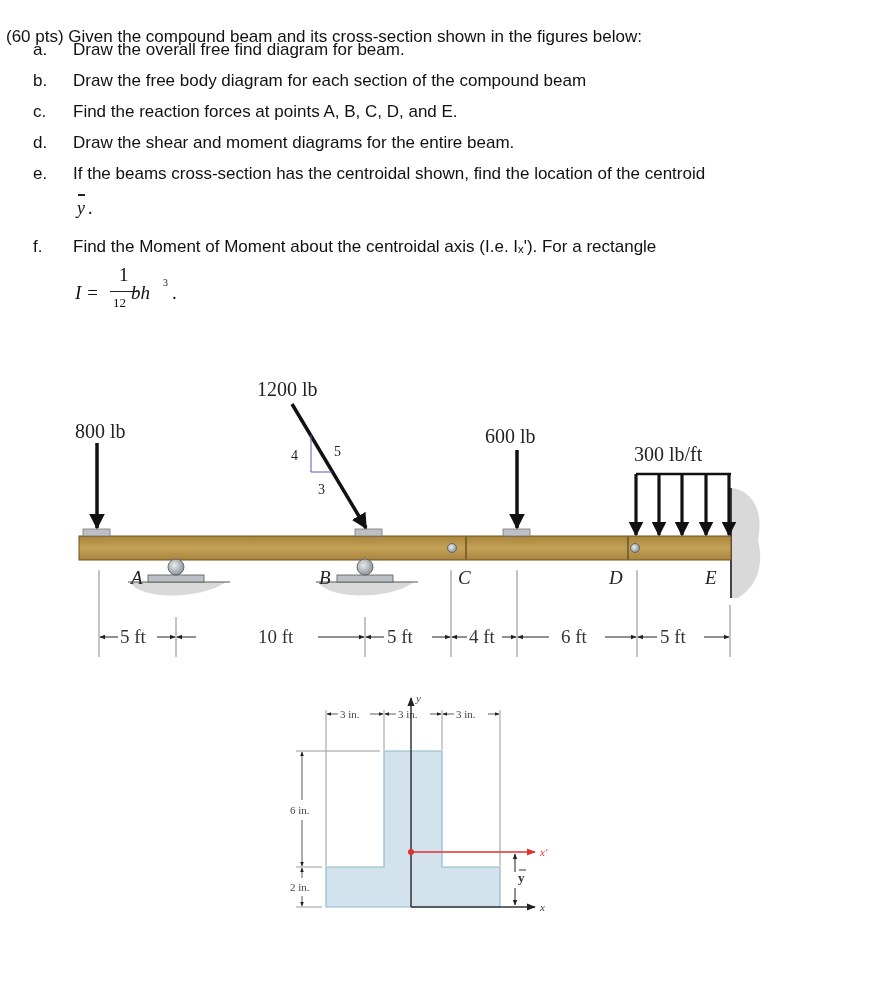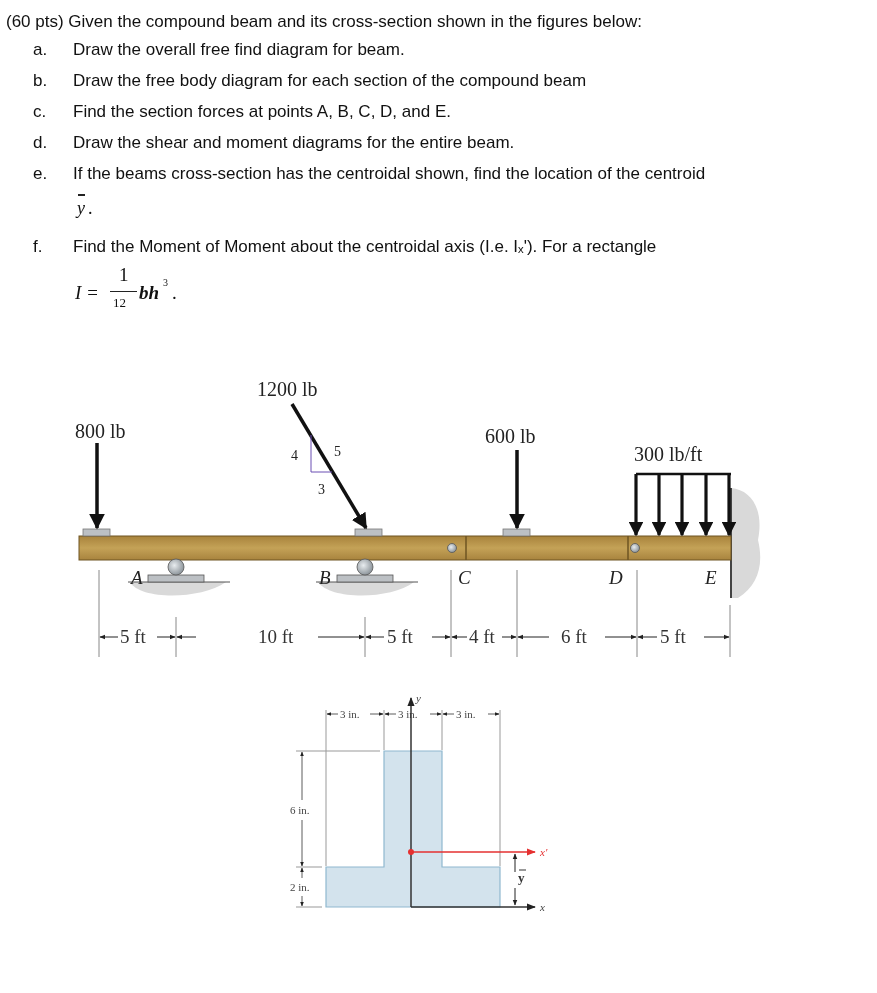--- a/index.html
+++ b/index.html
@@ -7,33 +7,33 @@
          font-family: "Liberation Sans", sans-serif; color: #111; }
   .q { position: absolute; font-size: 17px; line-height: 20px; white-space: nowrap; }
   .lbl { position: absolute; left: 33px; }
   .txt { position: absolute; left: 73px; }
   .math { position: absolute; font-family: "Liberation Serif", serif; font-style: italic; }
   svg text { font-family: "Liberation Serif", serif; }
 </style>
 </head>
 <body>
 
-<div class="q" style="left:6px; top:12px;text-align:center;">(60 pts) Given the compound beam and its cross-section shown in the figures below:</div>
+<div class="q" style="left:6px; top:27px;text-align:center;">(60 pts) Given the compound beam and its cross-section shown in the figures below:</div>
 
 <div class="q" style="top:40px; left:0; width:877px;">
   <span class="lbl">a.</span>
   <span class="txt">Draw the overall free find diagram for beam.</span>
 </div>
 <div class="q" style="top:71px; left:0; width:877px;">
   <span class="lbl">b.</span>
   <span class="txt">Draw the free body diagram for each section of the compound beam</span>
 </div>
 <div class="q" style="top:102px; left:0; width:877px;">
   <span class="lbl">c.</span>
-  <span class="txt">Find the section forces at points A, B, C, D, and E.</span>
+  <span class="txt">Find the reaction forces at points A, B, C, D, and E.</span>
 </div>
 <div class="q" style="top:133px; left:0; width:877px;">
   <span class="lbl">d.</span>
   <span class="txt">Draw the shear and moment diagrams for the entire beam.</span>
 </div>
 <div class="q" style="top:164px; left:0; width:877px;">
   <span class="lbl">e.</span>
   <span class="txt">If the beams cross-section has the centroidal shown, find the location of the centroid</span>
 </div>
 
@@ -46,21 +46,21 @@
 <div class="q" style="top:237px; left:0; width:877px;">
   <span class="lbl">f.</span>
   <span class="txt">Find the Moment of Moment about the centroidal axis (I.e. Iₓ'). For a rectangle</span>
 </div>
 
 <div style="position:absolute; left:75px; top:264px; width:160px; height:60px;">
   <span class="math" style="left:0; top:18px; font-size:19px;">I =</span>
   <span class="math" style="left:44px; top:0px; font-size:19px; font-style:normal;">1</span>
   <div style="position:absolute; left:35px; top:27px; width:27px; height:1.3px; background:#222;"></div>
   <span class="math" style="left:38px; top:31px; font-size:13px; font-style:normal;">12</span>
-  <span class="math" style="left:64px; top:18px; font-size:19px;font-weight:bold;">bh</span>
+  <span class="math" style="left:56px; top:18px; font-size:19px;">bh</span>
   <span class="math" style="left:88px; top:13px; font-size:10px; font-style:normal;">3</span>
   <span class="math" style="left:97px; top:18px; font-size:19px; font-style:normal;">.</span>
 </div>
 
 <svg width="877" height="993" style="position:absolute; left:0; top:0;" viewBox="0 0 877 993">
   <defs>
     <linearGradient id="wood" x1="0" y1="0" x2="0" y2="1">
       <stop offset="0" stop-color="#a8833c"></stop>
       <stop offset="0.5" stop-color="#c4a257"></stop>
       <stop offset="1" stop-color="#a8843e"></stop>

